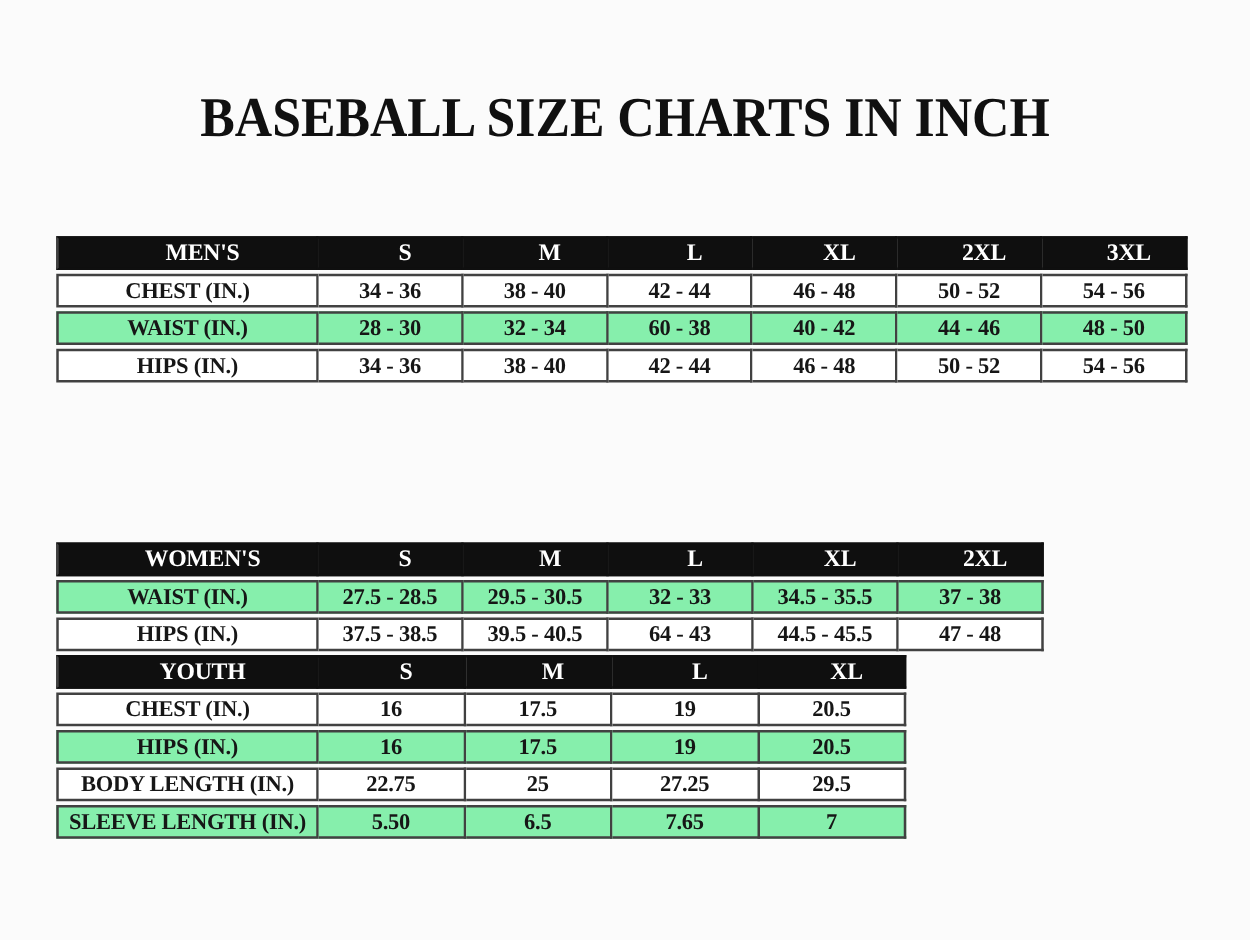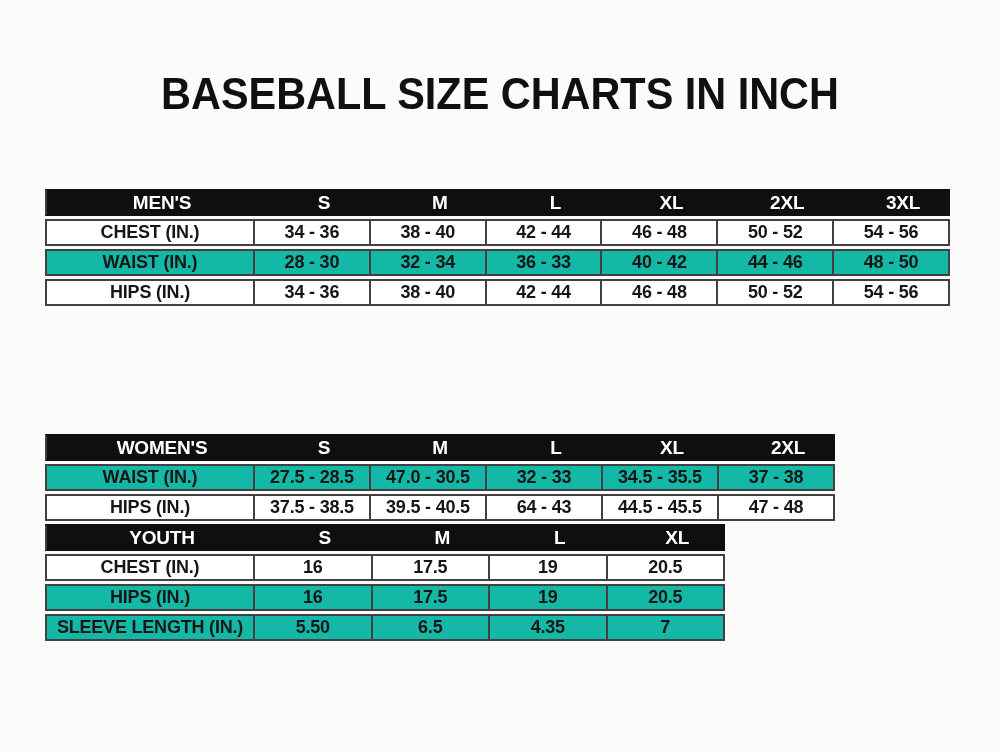--- a/index.html
+++ b/index.html
@@ -2,21 +2,21 @@
 <html><head>
 <meta charset="utf-8">
 <style>
   html, body { margin: 0; padding: 0; background: #ffffff; }
   .canvas {
     position: relative;
     width: 1000px;
     height: 752px;
     background: #fbfbfb;
     overflow: hidden;
-    font-family: Liberation Sans, sans-serif;
+    font-family: Liberation Serif, serif;
   }
   .page-title {
     position: absolute;
     top: 68px;
     left: 0;
     width: 100%;
     text-align: center;
     font-size: 45px;
     font-weight: bold;
     color: #101010;
@@ -51,21 +51,21 @@
   .size-table th:first-child, .size-table td:first-child {
     border-left: 2px solid #414141;
   }
   .size-table th {
     background: #0f0f0f;
     color: #ffffff;
     font-size: 19px;
     border-color: #0f0f0f;
     padding-left: 24px;
   }
-  .size-table tr.r-alt td { background: #14b8a6; }
+  .size-table tr.r-alt td { background: #86efac; }
   #mens-table   { left: 45px; top: 186px; width: 905px; }
   #womens-table { left: 45px; top: 396px; width: 790px; margin-top: 35px; }
   #youth-table  { left: 45px; top: 521px; width: 680px; }
 </style>
 </head>
 <body>
 
 <div class="canvas">
   <div class="page-title">BASEBALL SIZE CHARTS IN INCH</div>
 
@@ -97,21 +97,21 @@
           <td>38 - 40</td>
           <td>42 - 44</td>
           <td>46 - 48</td>
           <td>50 - 52</td>
           <td>54 - 56</td>
         </tr>
         <tr class="r-alt">
           <td>WAIST (IN.)</td>
           <td>28 - 30</td>
           <td>32 - 34</td>
-          <td>36 - 33</td>
+          <td>60 - 38</td>
           <td>40 - 42</td>
           <td>44 - 46</td>
           <td>48 - 50</td>
         </tr>
         <tr class="">
           <td>HIPS (IN.)</td>
           <td>34 - 36</td>
           <td>38 - 40</td>
           <td>42 - 44</td>
           <td>46 - 48</td>
@@ -137,21 +137,21 @@
           <th>M</th>
           <th>L</th>
           <th>XL</th>
           <th>2XL</th>
         </tr>
       </thead>
       <tbody>
         <tr class="r-alt">
           <td>WAIST (IN.)</td>
           <td>27.5 - 28.5</td>
-          <td>47.0 - 30.5</td>
+          <td>29.5 - 30.5</td>
           <td>32 - 33</td>
           <td>34.5 - 35.5</td>
           <td>37 - 38</td>
         </tr>
         <tr class="">
           <td>HIPS (IN.)</td>
           <td>37.5 - 38.5</td>
           <td>39.5 - 40.5</td>
           <td>64 - 43</td>
           <td>44.5 - 45.5</td>
@@ -185,22 +185,29 @@
           <td>19</td>
           <td>20.5</td>
         </tr>
         <tr class="r-alt">
           <td>HIPS (IN.)</td>
           <td>16</td>
           <td>17.5</td>
           <td>19</td>
           <td>20.5</td>
         </tr>
+        <tr class="">
+          <td>BODY LENGTH (IN.)</td>
+          <td>22.75</td>
+          <td>25</td>
+          <td>27.25</td>
+          <td>29.5</td>
+        </tr>
         <tr class="r-alt">
           <td>SLEEVE LENGTH (IN.)</td>
           <td>5.50</td>
           <td>6.5</td>
-          <td>4.35</td>
+          <td>7.65</td>
           <td>7</td>
         </tr>
       </tbody>
     </table>
 </div>
 
 </body></html>

